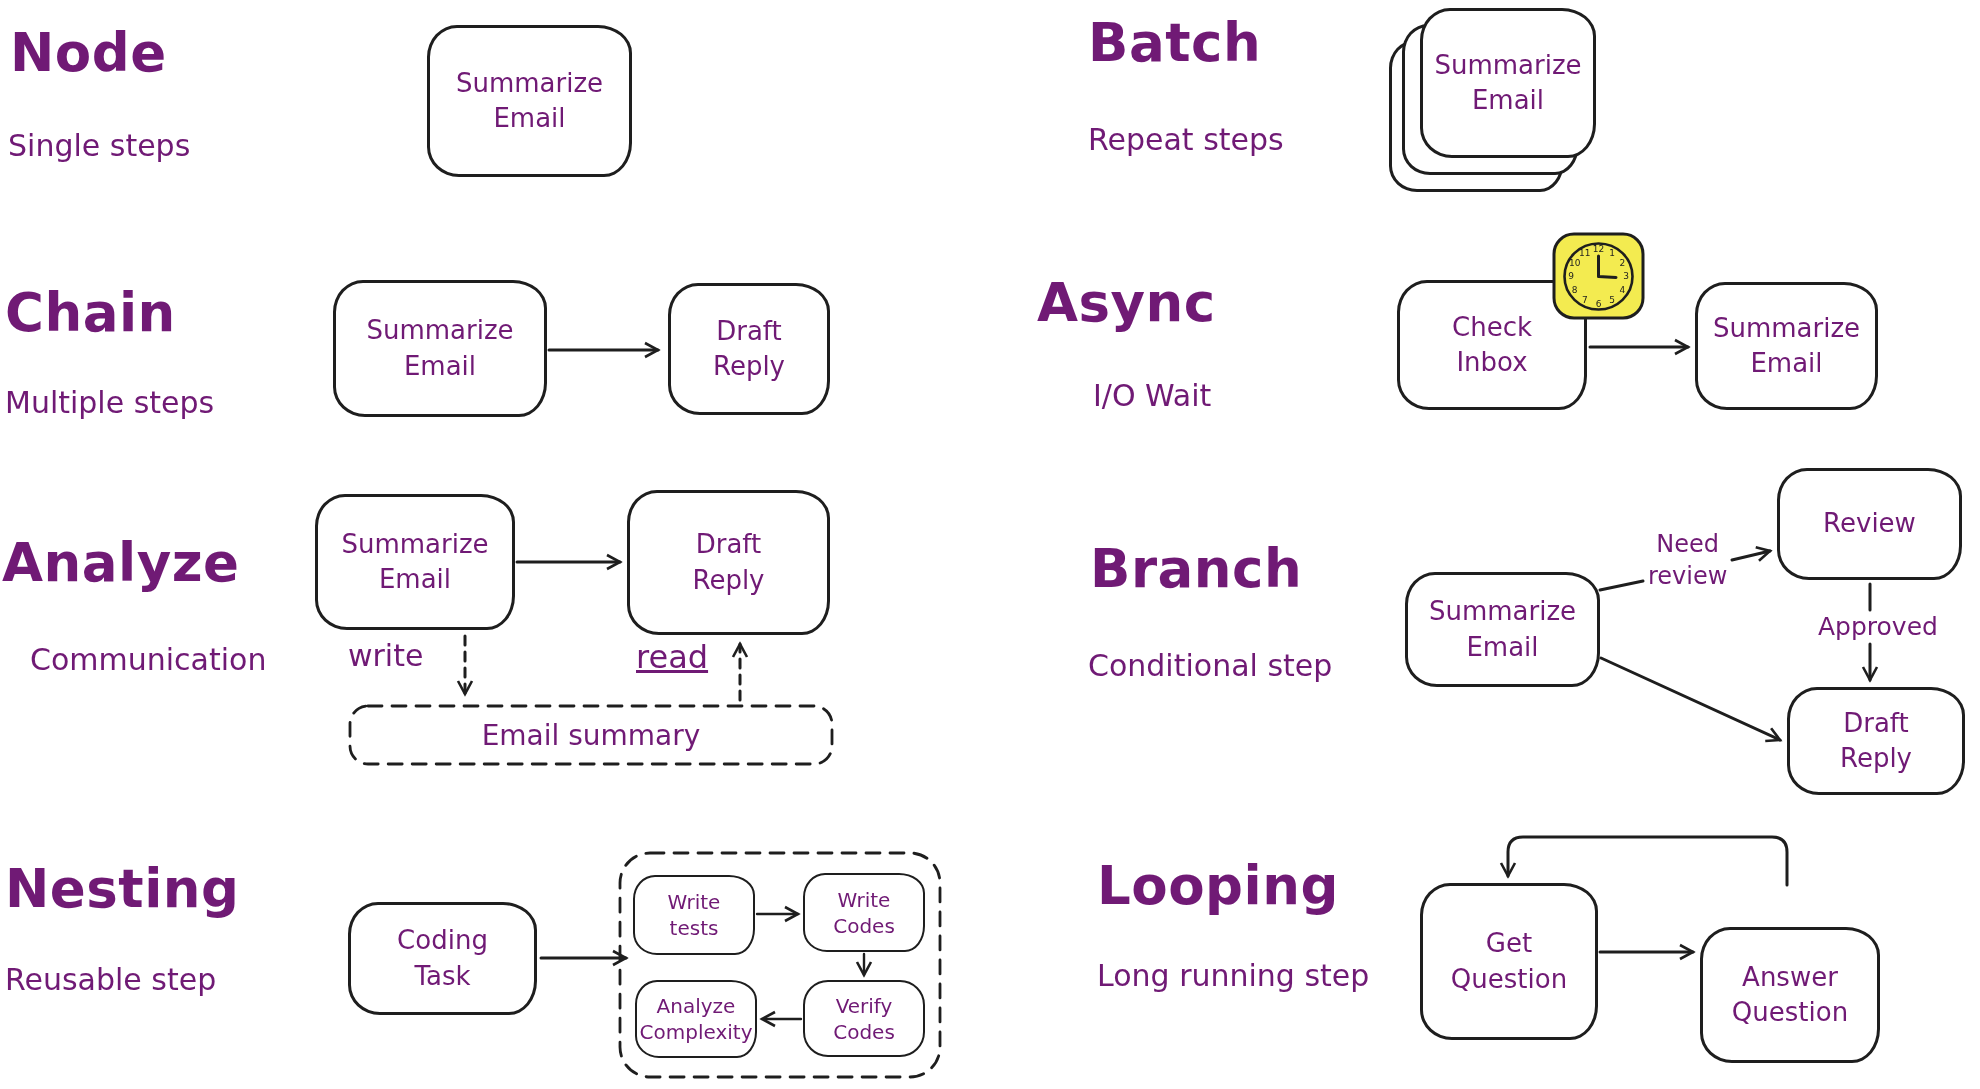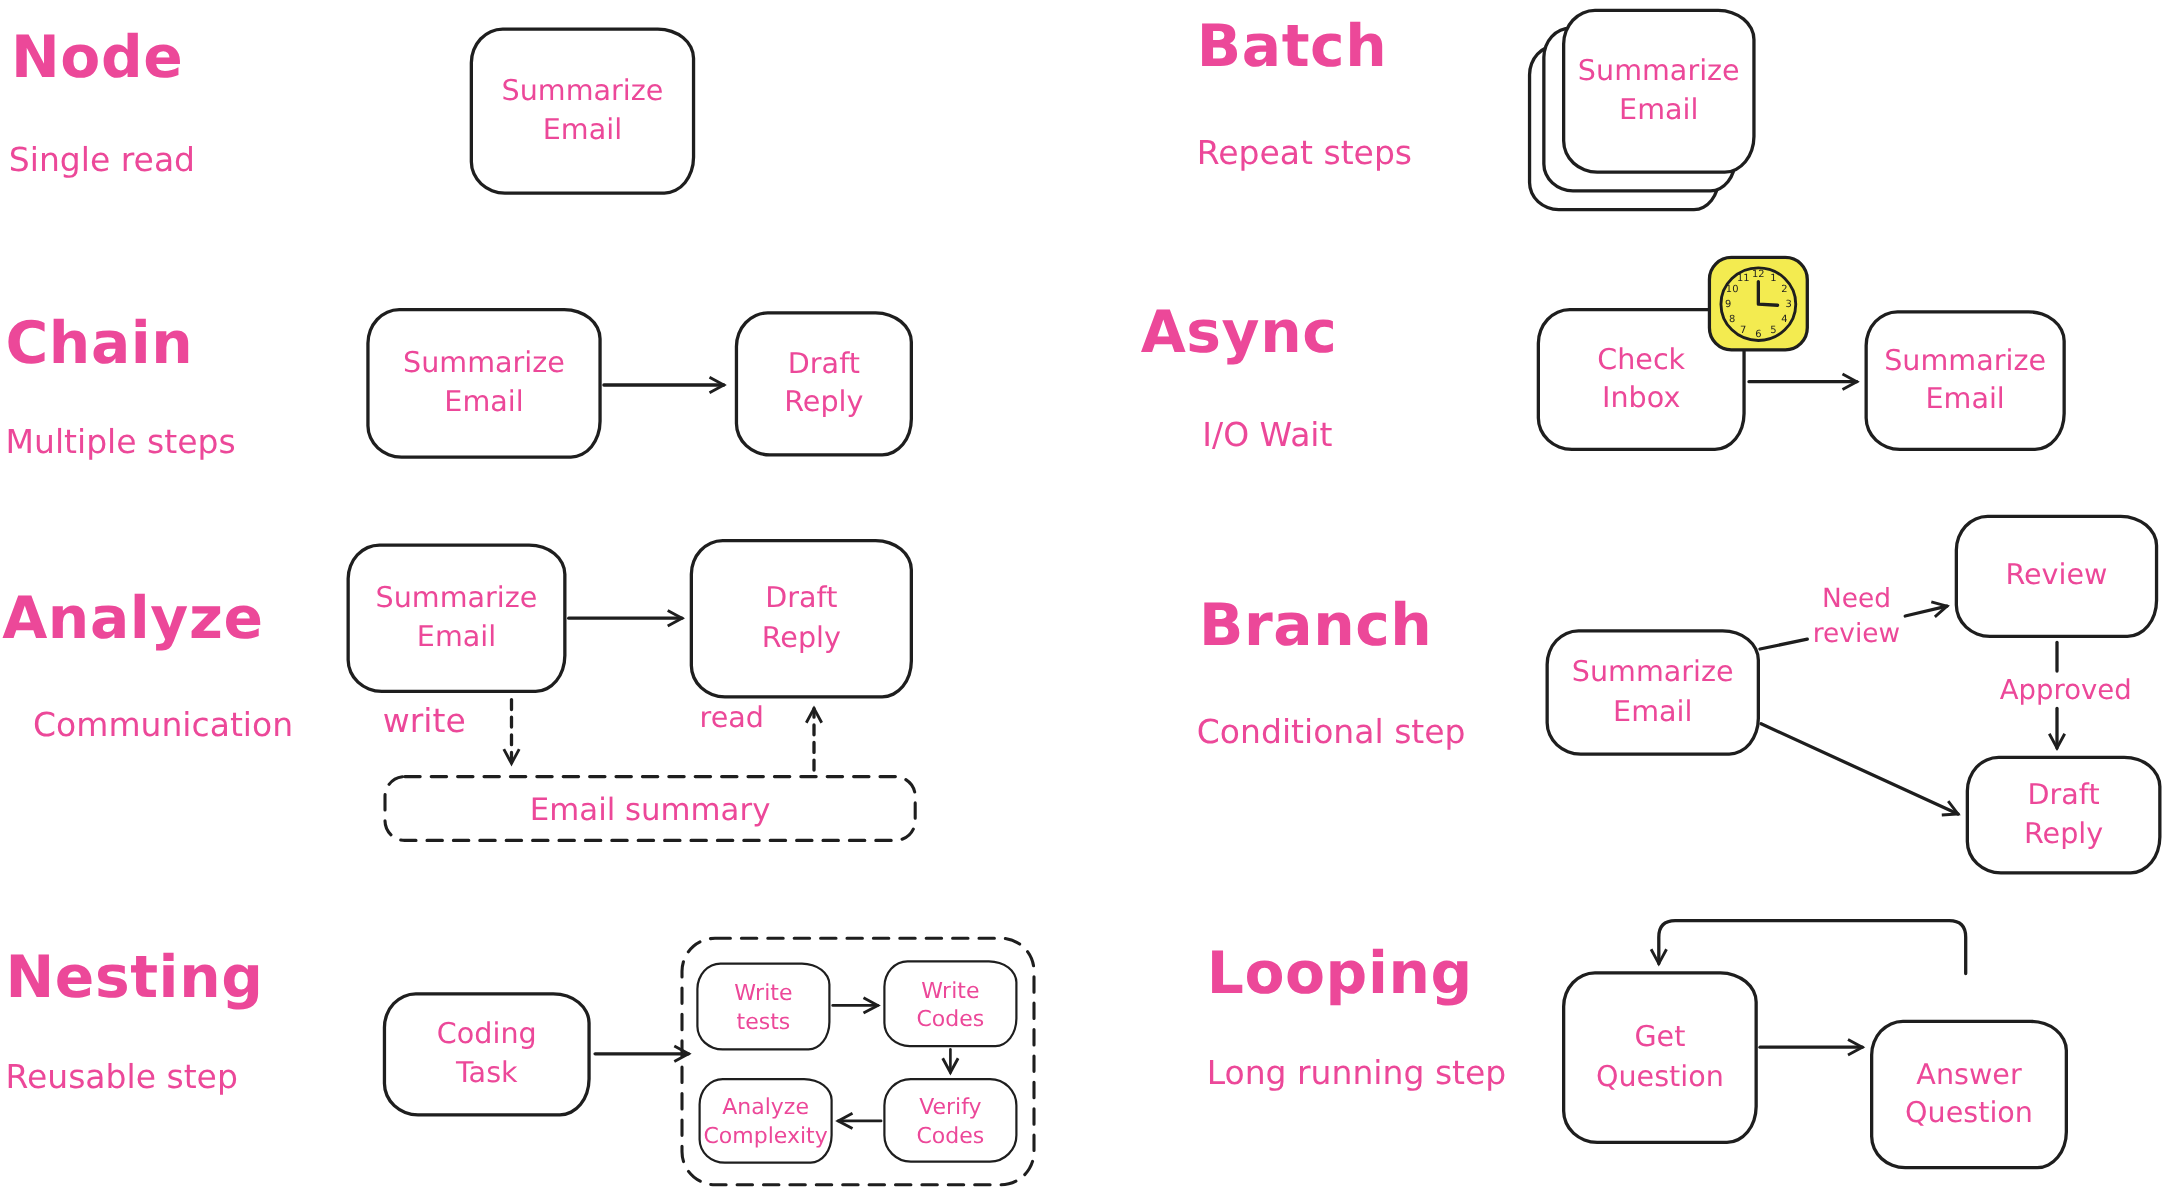--- a/index.html
+++ b/index.html
@@ -1,18 +1,18 @@
 <!DOCTYPE html>
 <html><head>
 <meta charset="utf-8">
 <style>
   html,body{margin:0;padding:0;background:#ffffff;}
   .canvas{
     position:relative;width:1980px;height:1089px;background:#ffffff;
-    font-family:"DejaVu Sans",sans-serif;color:#ec4899;overflow:hidden;
+    font-family:"DejaVu Sans",sans-serif;color:#701a75;overflow:hidden;
   }
   section{display:contents;}
   .title{
     position:absolute;font-size:53px;font-weight:700;letter-spacing:.5px;
     white-space:nowrap;z-index:2;
   }
   .subtitle{
     position:absolute;font-size:30px;font-weight:400;white-space:nowrap;z-index:2;
   }
   .box{
@@ -36,21 +36,21 @@
   .clock{position:absolute;z-index:4;}
 </style>
 </head>
 <body>
 
 <div class="canvas">
 
   
   <section>
     <div class="title" style="left:10px;top:22px;">Node</div>
-    <div class="subtitle" style="left:8px;top:128px;">Single read</div>
+    <div class="subtitle" style="left:8px;top:128px;">Single steps</div>
     <div class="box" style="left:427px;top:25px;width:205px;height:152px;">Summarize
 Email</div>
   </section>
 
   
   <section>
     <div class="title" style="left:5px;top:282px;">Chain</div>
     <div class="subtitle" style="left:5px;top:385px;">Multiple steps</div>
     <div class="box" style="left:333px;top:280px;width:214px;height:137px;">Summarize
 Email</div>
@@ -60,21 +60,21 @@
 
   
   <section>
     <div class="title" style="left:2px;top:532px;">Analyze</div>
     <div class="subtitle" style="left:2px;top:642px;margin-left:28px;">Communication</div>
     <div class="box" style="left:315px;top:494px;width:200px;height:136px;">Summarize
 Email</div>
     <div class="box" style="left:627px;top:490px;width:203px;height:145px;">Draft
 Reply</div>
     <div class="flowlabel" style="left:348px;top:638px;font-size:30px;">write</div>
-    <div class="flowlabel" style="left:636px;top:638px;font-size:26px;">read</div>
+    <div class="flowlabel" style="left:636px;top:638px;font-size:32px;text-decoration:underline;">read</div>
     <div class="flowlabel" style="left:350px;top:706px;width:482px;height:58px;display:flex;align-items:center;justify-content:center;font-size:28px;">Email summary</div>
   </section>
 
   
   <section>
     <div class="title" style="left:5px;top:858px;">Nesting</div>
     <div class="subtitle" style="left:5px;top:962px;">Reusable step</div>
     <div class="box" style="left:348px;top:902px;width:189px;height:113px;">Coding
 Task</div>
     <div class="box small" style="left:633px;top:875px;width:122px;height:80px;">Write

